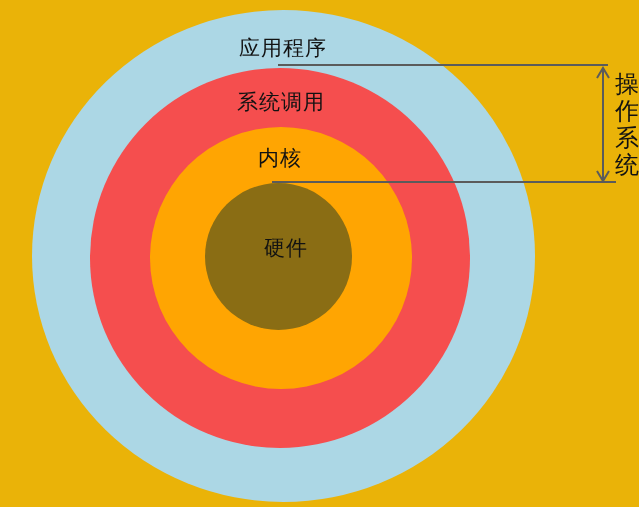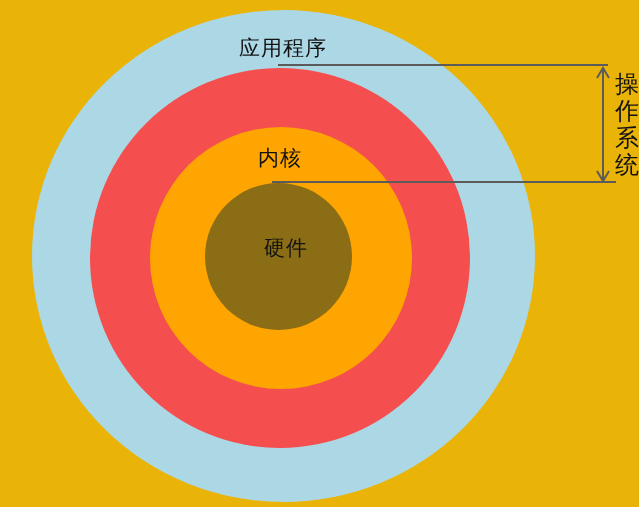--- a/index.html
+++ b/index.html
@@ -74,20 +74,21 @@
 
   <div class="circle ring-applications" style="background-color: rgb(172, 215, 229);"></div>
   <div class="circle ring-system-calls" style="background-color: rgb(245, 78, 78);"></div>
   <div class="circle ring-kernel" style="background-color: rgb(255, 165, 2);"></div>
   <div class="circle ring-hardware" style="background-color: rgb(138, 109, 20);"></div>
 
   <div class="leader-line leader-top"></div>
   <div class="leader-line leader-bottom"></div>
 
   <div class="ring-label label-applications">应用程序</div>
+  <div class="ring-label label-system-calls">系统调用</div>
   <div class="ring-label label-kernel">内核</div>
   <div class="ring-label label-hardware">硬件</div>
 
   <svg class="span-arrow" viewBox="0 0 21 119">
     <line x1="10" y1="4" x2="10" y2="115" stroke="#5b5b5b" stroke-width="2"></line>
     <polyline points="4,13 10,3 16,13" fill="none" stroke="#5b5b5b" stroke-width="2"></polyline>
     <polyline points="4,106 10,116 16,106" fill="none" stroke="#5b5b5b" stroke-width="2"></polyline>
   </svg>
 
   <div class="annotation-label">操作系统</div>

